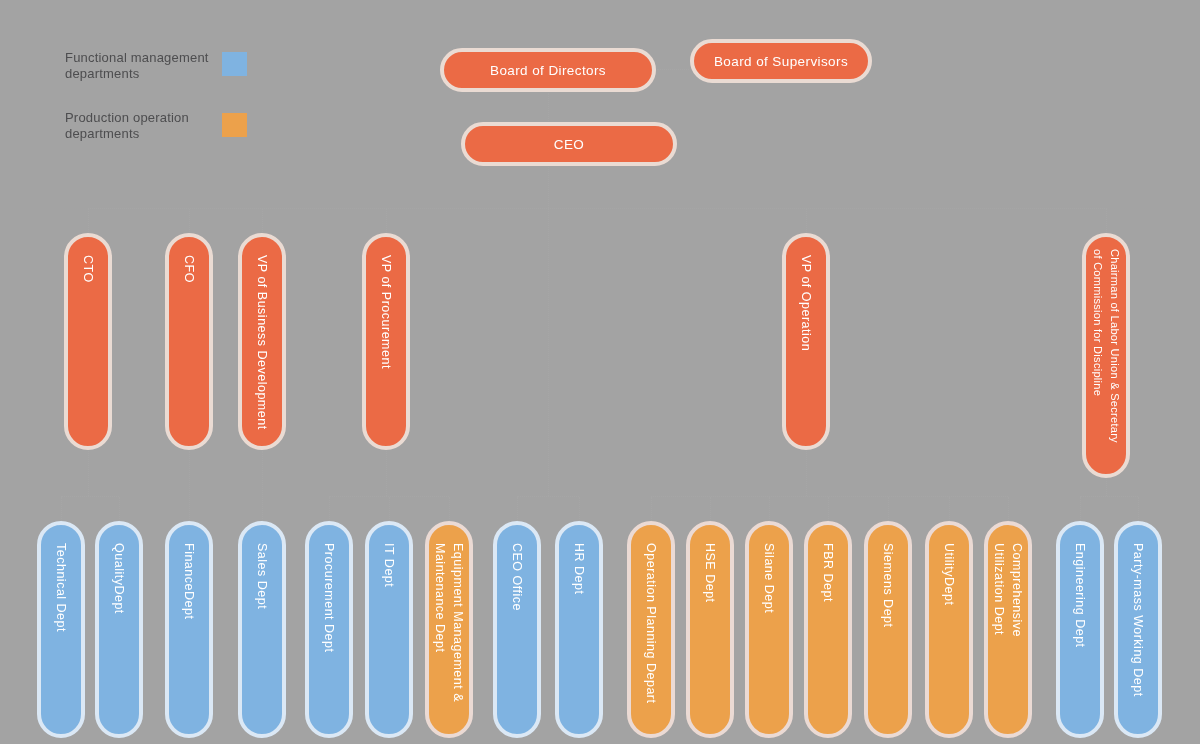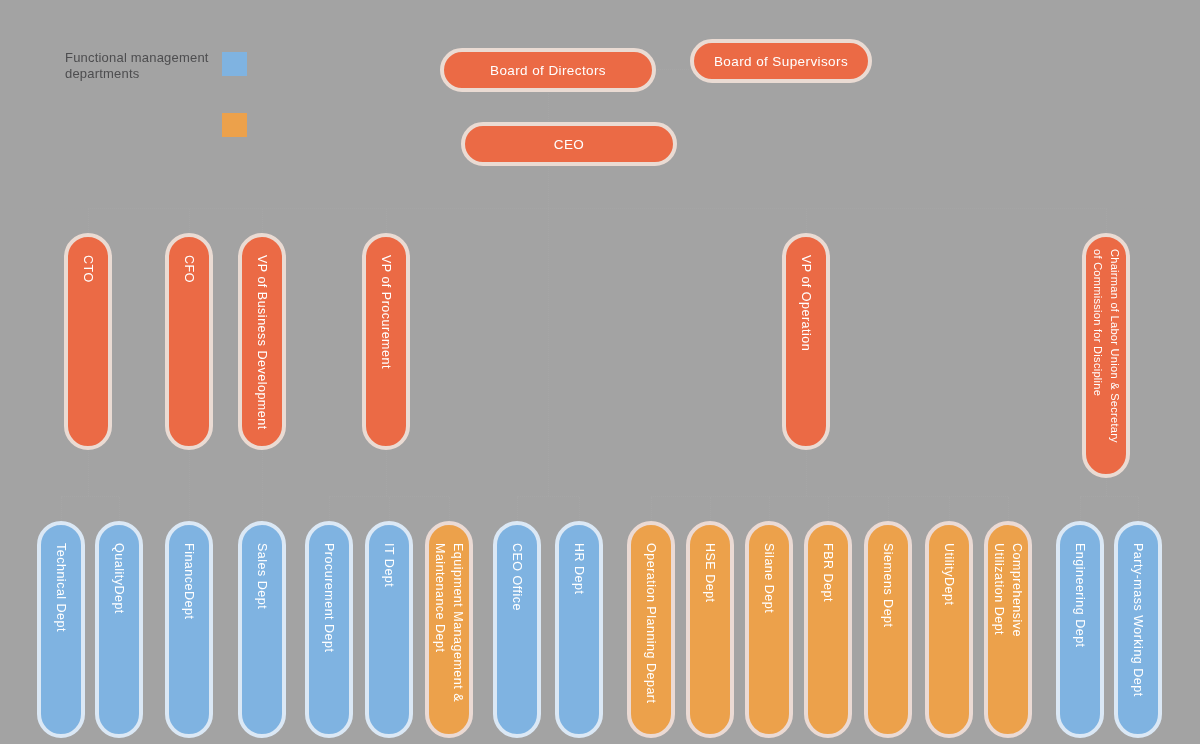--- a/index.html
+++ b/index.html
@@ -44,20 +44,21 @@
   .sw-fn { background:#7FB3E1; }
   .sw-pr { background:#ECA14B; }
 </style>
 </head>
 <body>
 
 <div id="canvas">
 
   <div class="legend-label" style="left:65px;top:50px">Functional management departments</div>
   <div class="legend-swatch sw-fn" style="left:222px;top:52px"></div>
+  <div class="legend-label" style="left:65px;top:110px">Production operation departments</div>
   <div class="legend-swatch sw-pr" style="left:222px;top:113px"></div>
 
   <div class="pill ph exec" style="left:440px;top:48px">
     <span class="htxt">Board of Directors</span>
   </div>
   <div class="pill ph exec" style="left:690px;top:39px;width:182px">
     <span class="htxt">Board of Supervisors</span>
   </div>
   <div class="pill ph exec" style="left:461px;top:122px">
     <span class="htxt">CEO</span>

